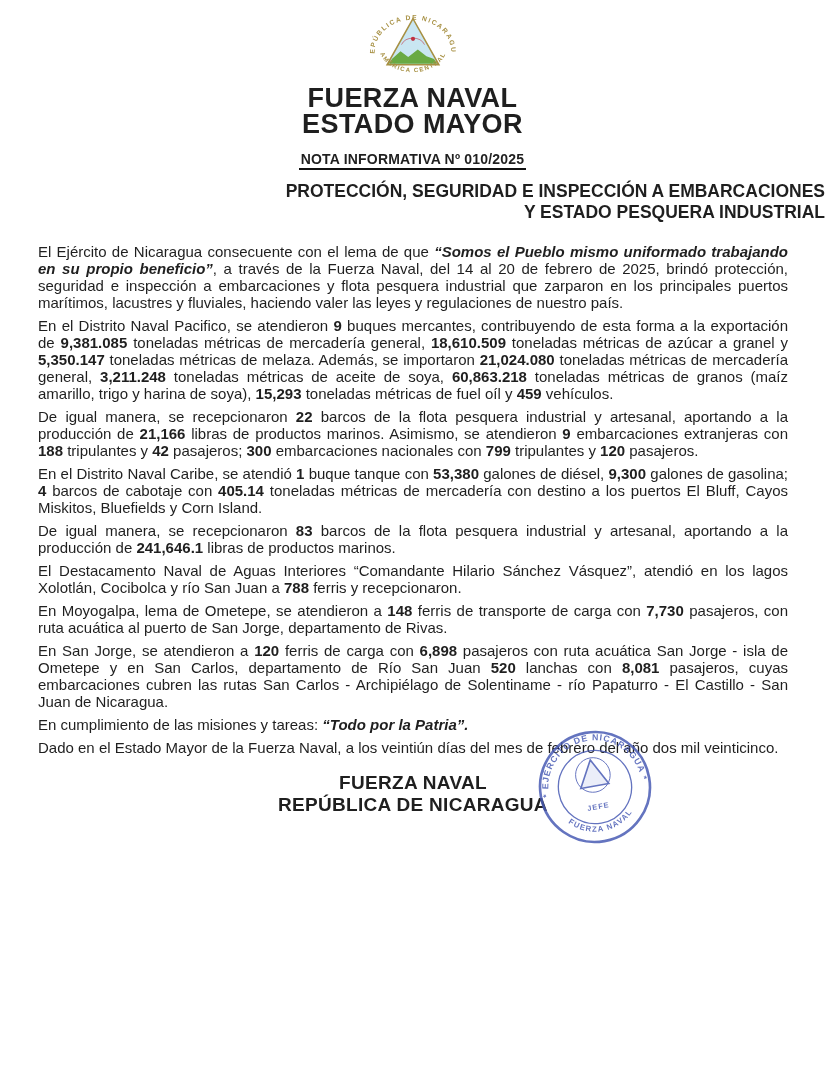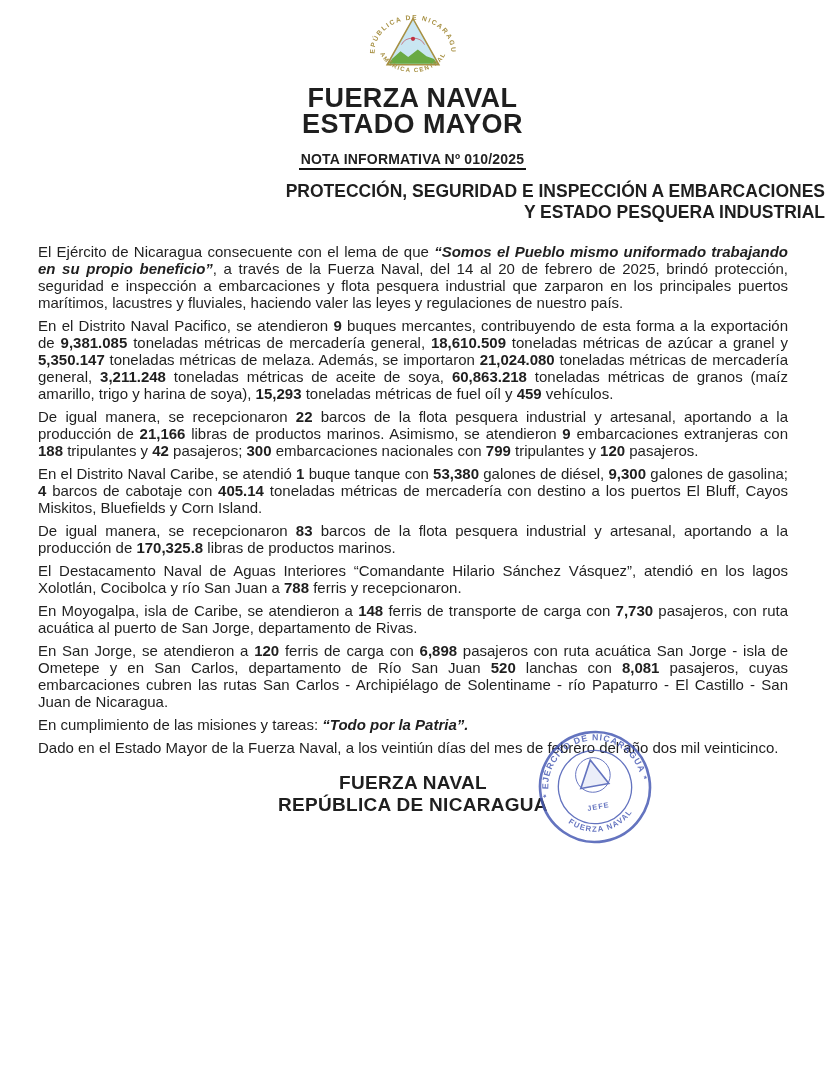--- a/index.html
+++ b/index.html
@@ -63,23 +63,23 @@
   <div class="subject">
     <div>PROTECCIÓN, SEGURIDAD E INSPECCIÓN A EMBARCACIONES</div>
     <div>Y ESTADO PESQUERA INDUSTRIAL</div>
   </div>
 
   <div class="content" id="paragraphs">
       <p class="para"><span>El Ejército de Nicaragua consecuente con el lema de que </span><span class="b i">“Somos el Pueblo mismo uniformado trabajando en su propio beneficio”</span><span>, a través de la Fuerza Naval, del 14 al 20 de febrero de 2025, brindó protección, seguridad e inspección a embarcaciones y flota pesquera industrial que zarparon en los principales puertos marítimos, lacustres y fluviales, haciendo valer las leyes y regulaciones de nuestro país.</span></p>
       <p class="para"><span>En el Distrito Naval Pacifico, se atendieron </span><span class="b">9</span><span> buques mercantes, contribuyendo de esta forma a la exportación de </span><span class="b">9,381.085</span><span> toneladas métricas de mercadería general, </span><span class="b">18,610.509</span><span> toneladas métricas de azúcar a granel y </span><span class="b">5,350.147</span><span> toneladas métricas de melaza. Además, se importaron </span><span class="b">21,024.080</span><span> toneladas métricas de mercadería general, </span><span class="b">3,211.248</span><span> toneladas métricas de aceite de soya, </span><span class="b">60,863.218</span><span> toneladas métricas de granos (maíz amarillo, trigo y harina de soya), </span><span class="b">15,293</span><span> toneladas métricas de fuel oíl y </span><span class="b">459</span><span> vehículos.</span></p>
       <p class="para"><span>De igual manera, se recepcionaron </span><span class="b">22</span><span> barcos de la flota pesquera industrial y artesanal, aportando a la producción de </span><span class="b">21,166</span><span> libras de productos marinos. Asimismo, se atendieron </span><span class="b">9</span><span> embarcaciones extranjeras con </span><span class="b">188</span><span> tripulantes y </span><span class="b">42</span><span> pasajeros; </span><span class="b">300</span><span> embarcaciones nacionales con </span><span class="b">799</span><span> tripulantes y </span><span class="b">120</span><span> pasajeros.</span></p>
       <p class="para"><span>En el Distrito Naval Caribe, se atendió </span><span class="b">1</span><span> buque tanque con </span><span class="b">53,380</span><span> galones de diésel, </span><span class="b">9,300</span><span> galones de gasolina; </span><span class="b">4</span><span> barcos de cabotaje con </span><span class="b">405.14</span><span> toneladas métricas de mercadería con destino a los puertos El Bluff, Cayos Miskitos, Bluefields y Corn Island.</span></p>
-      <p class="para"><span>De igual manera, se recepcionaron </span><span class="b">83</span><span> barcos de la flota pesquera industrial y artesanal, aportando a la producción de </span><span class="b">170,325.8</span><span> libras de productos marinos.</span></p>
+      <p class="para"><span>De igual manera, se recepcionaron </span><span class="b">83</span><span> barcos de la flota pesquera industrial y artesanal, aportando a la producción de </span><span class="b">241,646.1</span><span> libras de productos marinos.</span></p>
       <p class="para"><span>El Destacamento Naval de Aguas Interiores “Comandante Hilario Sánchez Vásquez”, atendió en los lagos Xolotlán, Cocibolca y río San Juan a </span><span class="b">788</span><span> ferris y recepcionaron.</span></p>
-      <p class="para"><span>En Moyogalpa, isla de Caribe, se atendieron a </span><span class="b">148</span><span> ferris de transporte de carga con </span><span class="b">7,730</span><span> pasajeros, con ruta acuática al puerto de San Jorge, departamento de Rivas.</span></p>
+      <p class="para"><span>En Moyogalpa, lema de Ometepe, se atendieron a </span><span class="b">148</span><span> ferris de transporte de carga con </span><span class="b">7,730</span><span> pasajeros, con ruta acuática al puerto de San Jorge, departamento de Rivas.</span></p>
       <p class="para"><span>En San Jorge, se atendieron a </span><span class="b">120</span><span> ferris de carga con </span><span class="b">6,898</span><span> pasajeros con ruta acuática San Jorge - isla de Ometepe y en San Carlos, departamento de Río San Juan </span><span class="b">520</span><span> lanchas con </span><span class="b">8,081</span><span> pasajeros, cuyas embarcaciones cubren las rutas San Carlos - Archipiélago de Solentiname - río Papaturro - El Castillo - San Juan de Nicaragua.</span></p>
       <p class="para"><span>En cumplimiento de las misiones y tareas: </span><span class="b i">“Todo por la Patria”.</span></p>
       <p class="para"><span>Dado en el Estado Mayor de la Fuerza Naval, a los veintiún días del mes de febrero del año dos mil veinticinco.</span></p>
     </div>
 
   <div class="footer content">
     <div class="sig">
       <div>FUERZA NAVAL</div>
       <div>REPÚBLICA DE NICARAGUA</div>
     </div>

